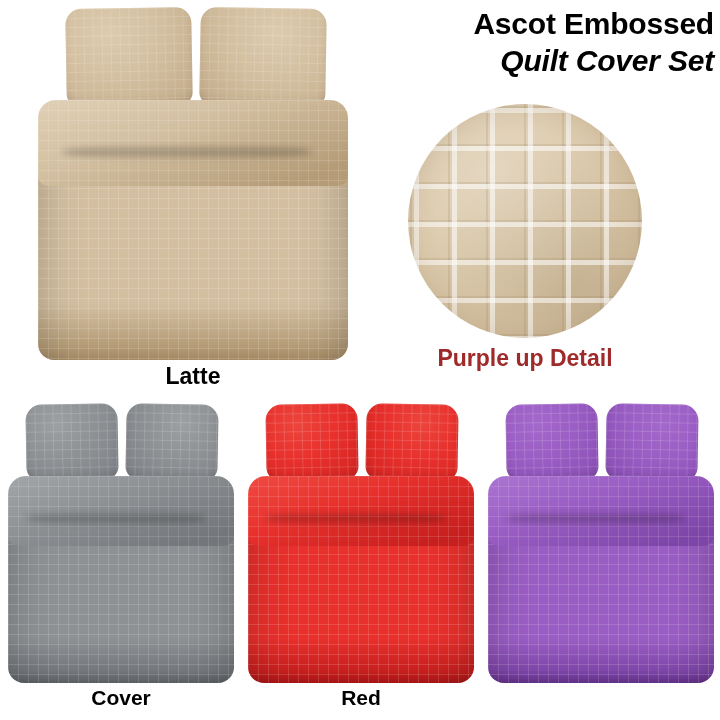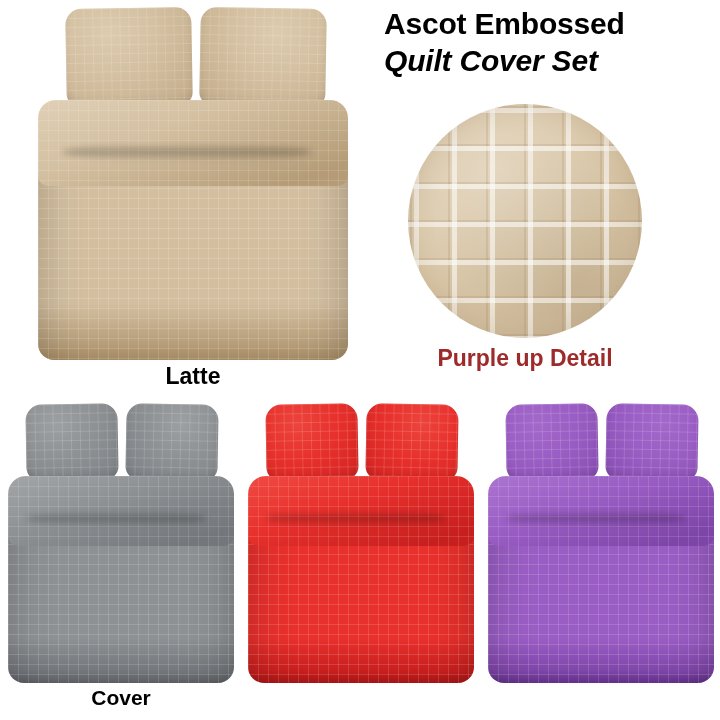--- a/index.html
+++ b/index.html
@@ -9,21 +9,21 @@
     font-family:"Liberation Sans", sans-serif;
     overflow:hidden;
     position:relative;
   }
   .stage{position:absolute;inset:0;}
 
   
   .title{
     position:absolute;left:384px;top:6px;width:330px;
     font-size:30px;font-weight:bold;color:#000;
-    line-height:1.22;letter-spacing:-0.2px;
+    line-height:1.22;letter-spacing:-0.2px;text-align:right;
   }
   .title .l2{display:block;font-style:italic;}
 
   
   .closeup-wrap{position:absolute;left:408px;top:104px;width:234px;height:234px;}
   .closeup{
     width:100%;height:100%;border-radius:50%;
     background-color:#d9c6a6;
     background-image:
       linear-gradient(to right, rgba(255,255,255,.55) 0 5px, rgba(0,0,0,0) 5px 100%),
@@ -140,20 +140,21 @@
 
   <div class="set" id="set-red" style="left:248px;top:398px;width:226px;height:285px;">
     <div class="pillow" style="left: 18px; top: 6px; width: 92px; height: 76px; transform: rotate(-1deg); background: radial-gradient(at 34% 26%, rgb(236, 68, 60) 0%, rgb(232, 48, 44) 46%, rgb(213, 37, 34) 92%); box-shadow: rgba(0, 0, 0, 0.2) 0px -6px 10px -4px inset;"></div>
     <div class="pillow" style="left: 118px; top: 6px; width: 92px; height: 76px; transform: rotate(1deg); background: radial-gradient(at 60% 26%, rgb(236, 68, 60) 0%, rgb(232, 48, 44) 46%, rgb(213, 37, 34) 92%); box-shadow: rgba(0, 0, 0, 0.2) 0px -6px 10px -4px inset;"></div>
     <div class="quilt" style="left:0px;top:78px;width:226px;height:207px;">
       <div class="quilt-body" style="top: 48px; background: linear-gradient(rgb(199, 31, 30) 0px, rgb(232, 48, 44) 16px, rgb(232, 48, 44) 72%, rgb(199, 31, 30) 93%, rgb(170, 22, 22) 100%); box-shadow: rgba(0, 0, 0, 0.22) 34px 0px 44px -34px inset, rgba(0, 0, 0, 0.26) -34px 0px 44px -34px inset;"></div>
       <div class="quilt-fold" style="height: 70px; background: linear-gradient(160deg, rgb(240, 74, 66) 0%, rgb(232, 48, 44) 40%, rgb(199, 31, 30) 88%, rgb(199, 31, 30) 100%);"></div>
       <div class="crease" style="left: 18px; top: 36px; width: 180px; height: 13px; background: linear-gradient(rgba(0, 0, 0, 0), rgba(0, 0, 0, 0.26), rgba(0, 0, 0, 0));"></div>
     </div>
   </div>
+  <div class="swatch-label" style="left:248px;top:686px;width:226px;">Red</div>
 
   <div class="set" id="set-purple" style="left:488px;top:398px;width:226px;height:285px;">
     <div class="pillow" style="left: 18px; top: 6px; width: 92px; height: 76px; transform: rotate(-1deg); background: radial-gradient(at 34% 26%, rgb(164, 104, 203) 0%, rgb(154, 93, 196) 46%, rgb(138, 79, 180) 92%); box-shadow: rgba(0, 0, 0, 0.2) 0px -6px 10px -4px inset;"></div>
     <div class="pillow" style="left: 118px; top: 6px; width: 92px; height: 76px; transform: rotate(1deg); background: radial-gradient(at 60% 26%, rgb(164, 104, 203) 0%, rgb(154, 93, 196) 46%, rgb(138, 79, 180) 92%); box-shadow: rgba(0, 0, 0, 0.2) 0px -6px 10px -4px inset;"></div>
     <div class="quilt" style="left:0px;top:78px;width:226px;height:207px;">
       <div class="quilt-body" style="top: 48px; background: linear-gradient(rgb(126, 69, 168) 0px, rgb(154, 93, 196) 16px, rgb(154, 93, 196) 72%, rgb(126, 69, 168) 93%, rgb(99, 49, 138) 100%); box-shadow: rgba(0, 0, 0, 0.22) 34px 0px 44px -34px inset, rgba(0, 0, 0, 0.26) -34px 0px 44px -34px inset;"></div>
       <div class="quilt-fold" style="height: 70px; background: linear-gradient(160deg, rgb(171, 116, 209) 0%, rgb(154, 93, 196) 40%, rgb(126, 69, 168) 88%, rgb(126, 69, 168) 100%);"></div>
       <div class="crease" style="left: 18px; top: 36px; width: 180px; height: 13px; background: linear-gradient(rgba(0, 0, 0, 0), rgba(0, 0, 0, 0.26), rgba(0, 0, 0, 0));"></div>
     </div>
   </div>

